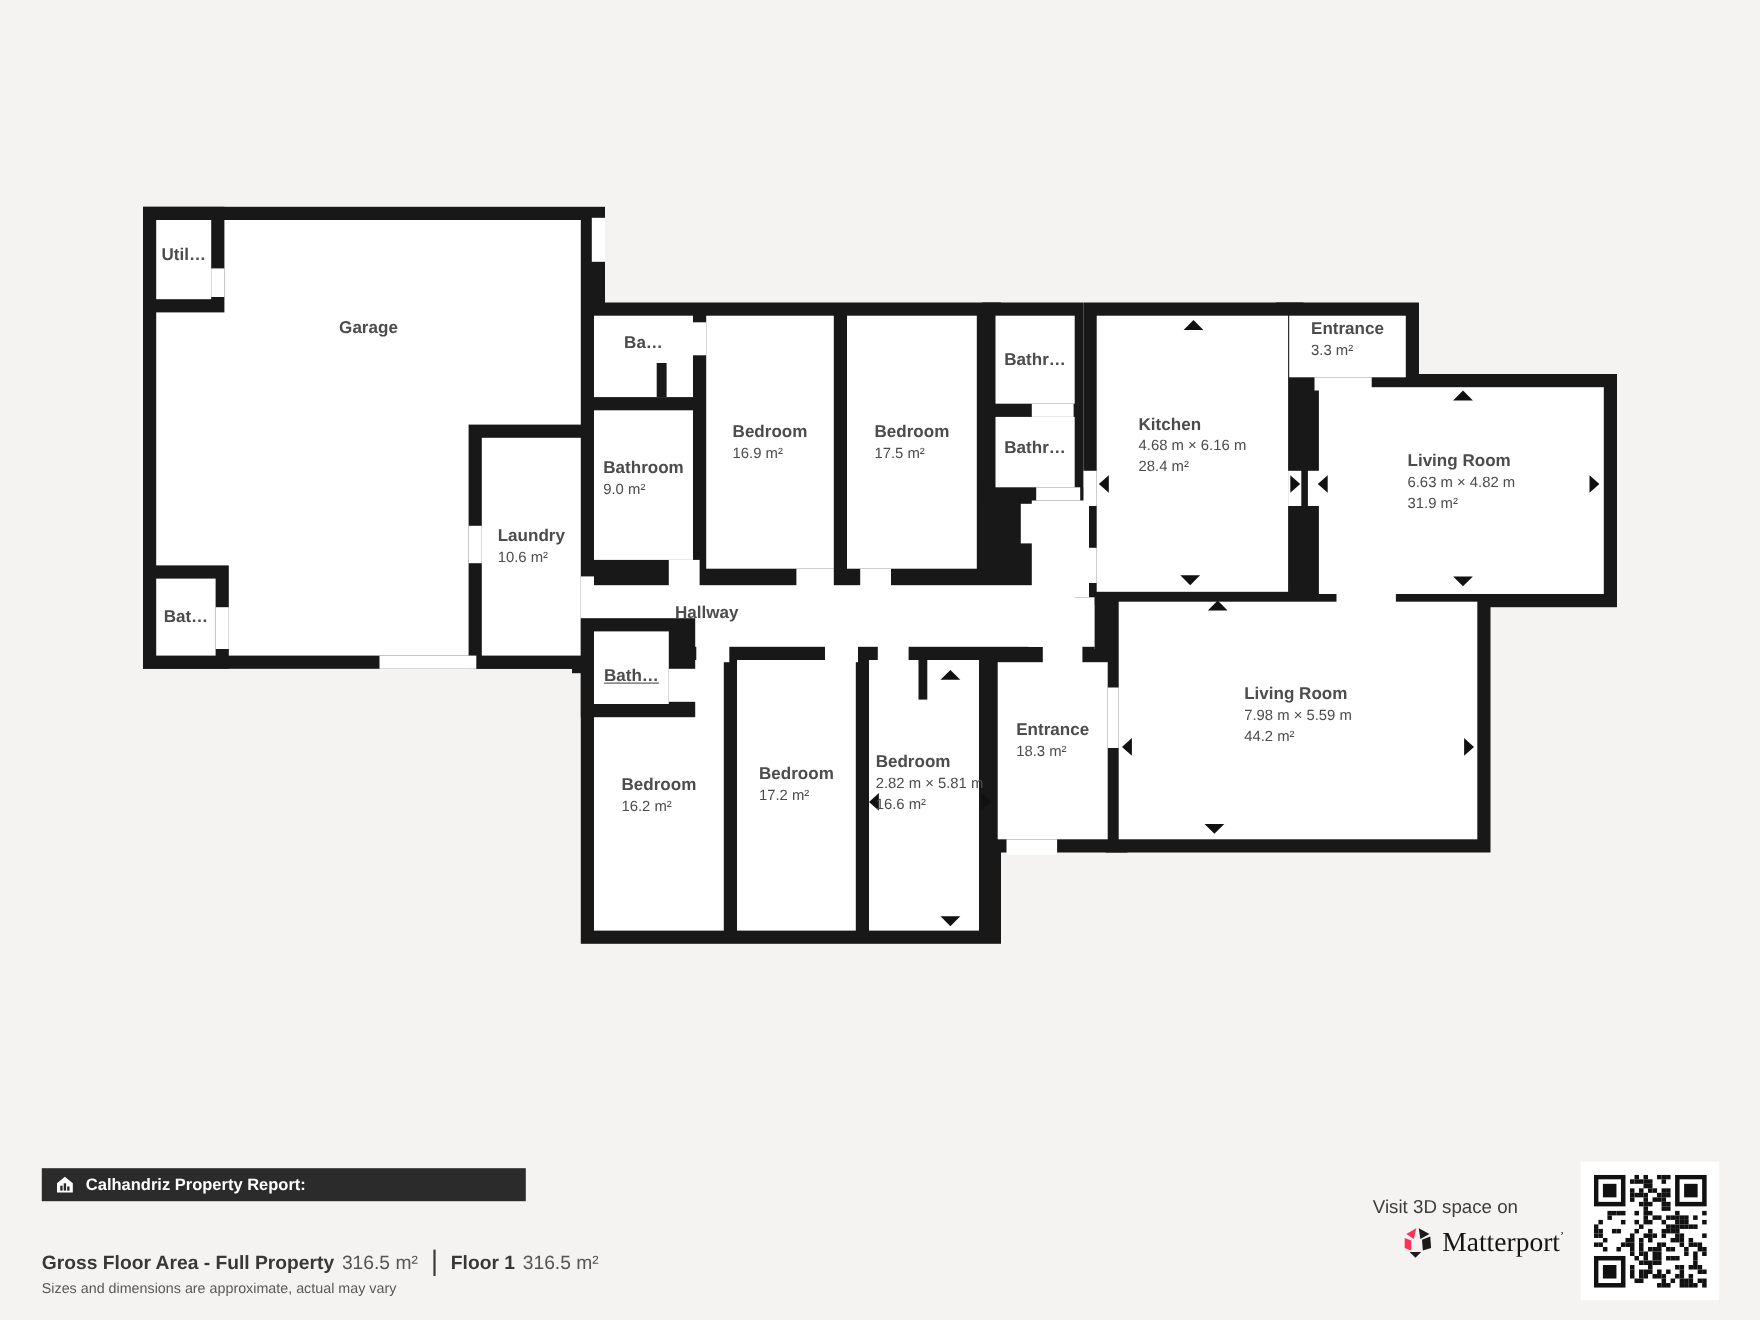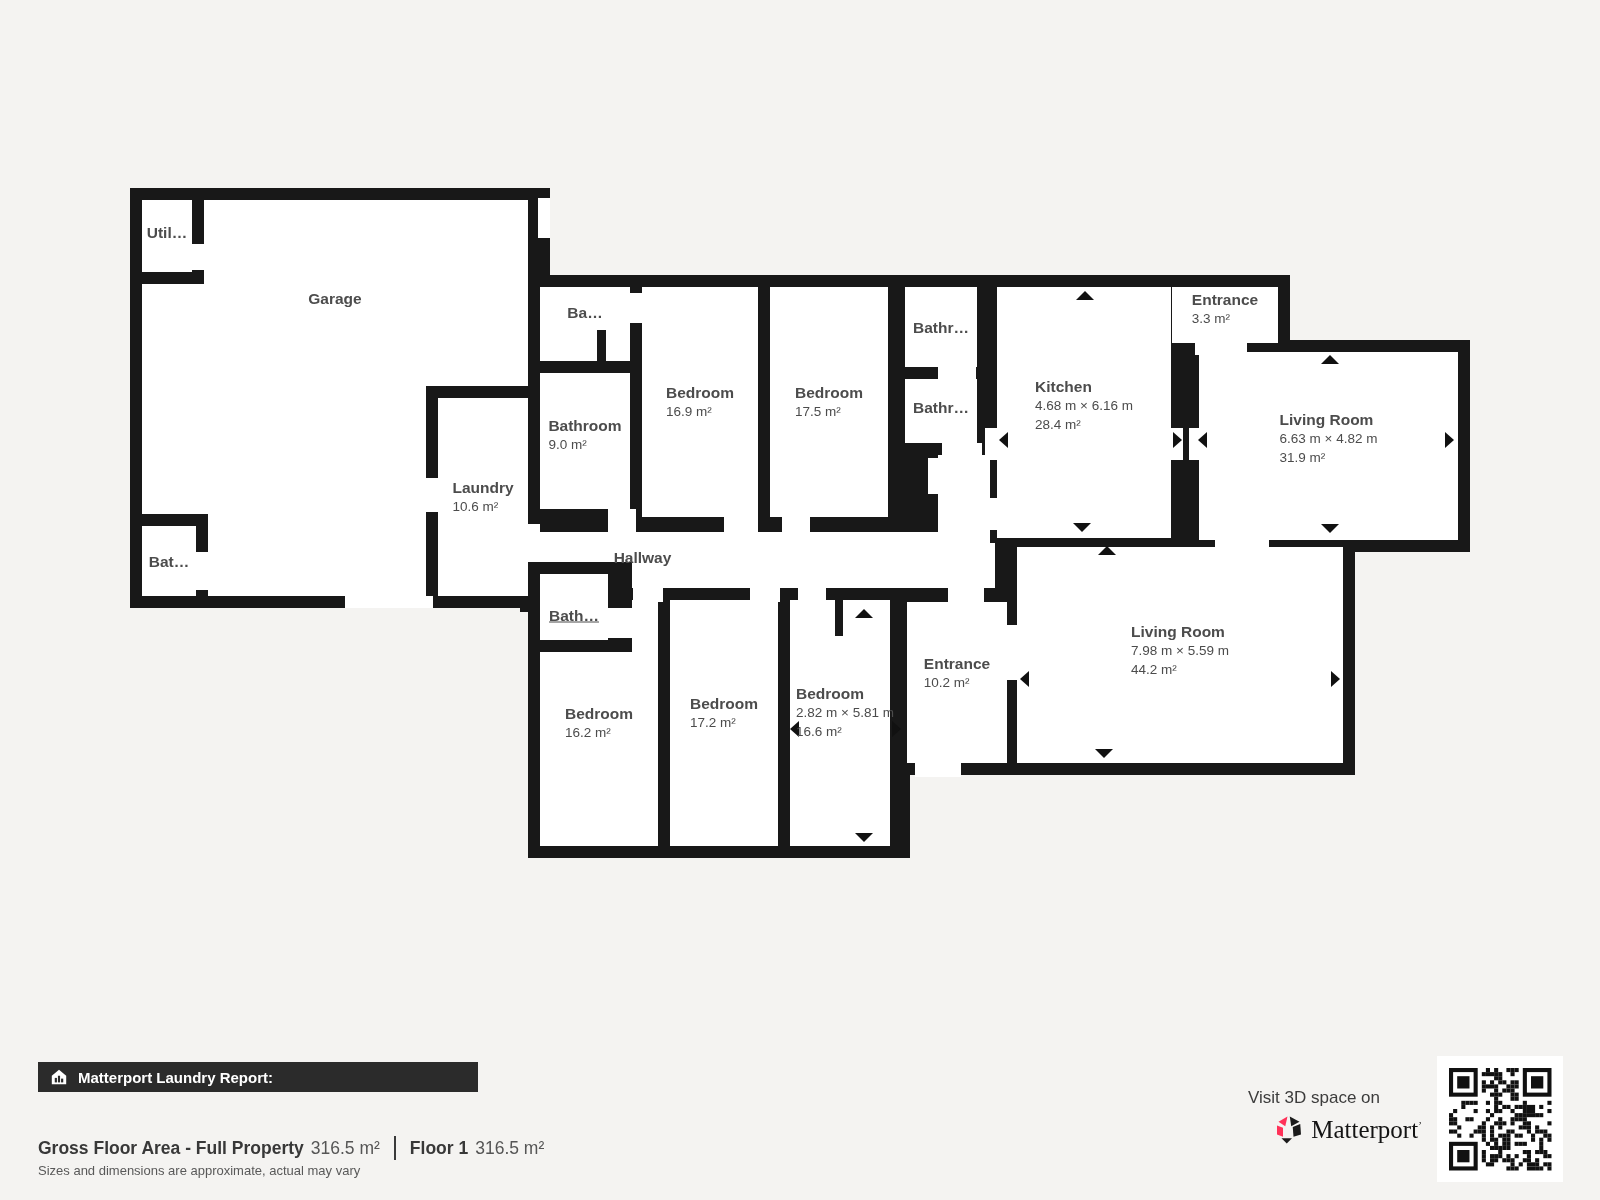--- a/index.html
+++ b/index.html
@@ -188,35 +188,35 @@
         <span class="nm">Bedroom</span>
         <span class="sub">17.2 m²</span>
       </div>
       <div class="rlabel" style="left: 845px; top: 712px;">
         <span class="nm">Bedroom</span>
         <span class="sub">2.82 m × 5.81 m</span>
         <span class="sub">16.6 m²</span>
       </div>
       <div class="rlabel" style="left: 957px; top: 672.5px;">
         <span class="nm">Entrance</span>
-        <span class="sub">10.2 m²</span>
+        <span class="sub">18.3 m²</span>
       </div>
       <div class="rlabel" style="left: 574px; top: 615px; text-decoration: underline;">
         <span class="nm">Bath…</span>
       </div>
     </div>
 
   <div id="banner">
     <svg width="18" height="18" viewBox="0 0 20 20">
       <path d="M2 8.6 L10 2 L18 8.6 V18 H2 Z" fill="#ffffff"></path>
       <rect x="5.3" y="11" width="2.4" height="5" fill="#2b2b2b"></rect>
       <rect x="8.8" y="8.6" width="2.4" height="7.4" fill="#2b2b2b"></rect>
       <rect x="12.3" y="11.8" width="2.4" height="4.2" fill="#2b2b2b"></rect>
     </svg>
-    <span>Matterport Laundry Report:</span>
+    <span>Calhandriz Property Report:</span>
   </div>
 
 
   <div id="stats">
     <span class="b">Gross Floor Area - Full Property</span>
     <span class="v">316.5 m²</span>
     <span class="sep"></span>
     <span class="b">Floor 1</span>
     <span class="v">316.5 m²</span>
   </div>

